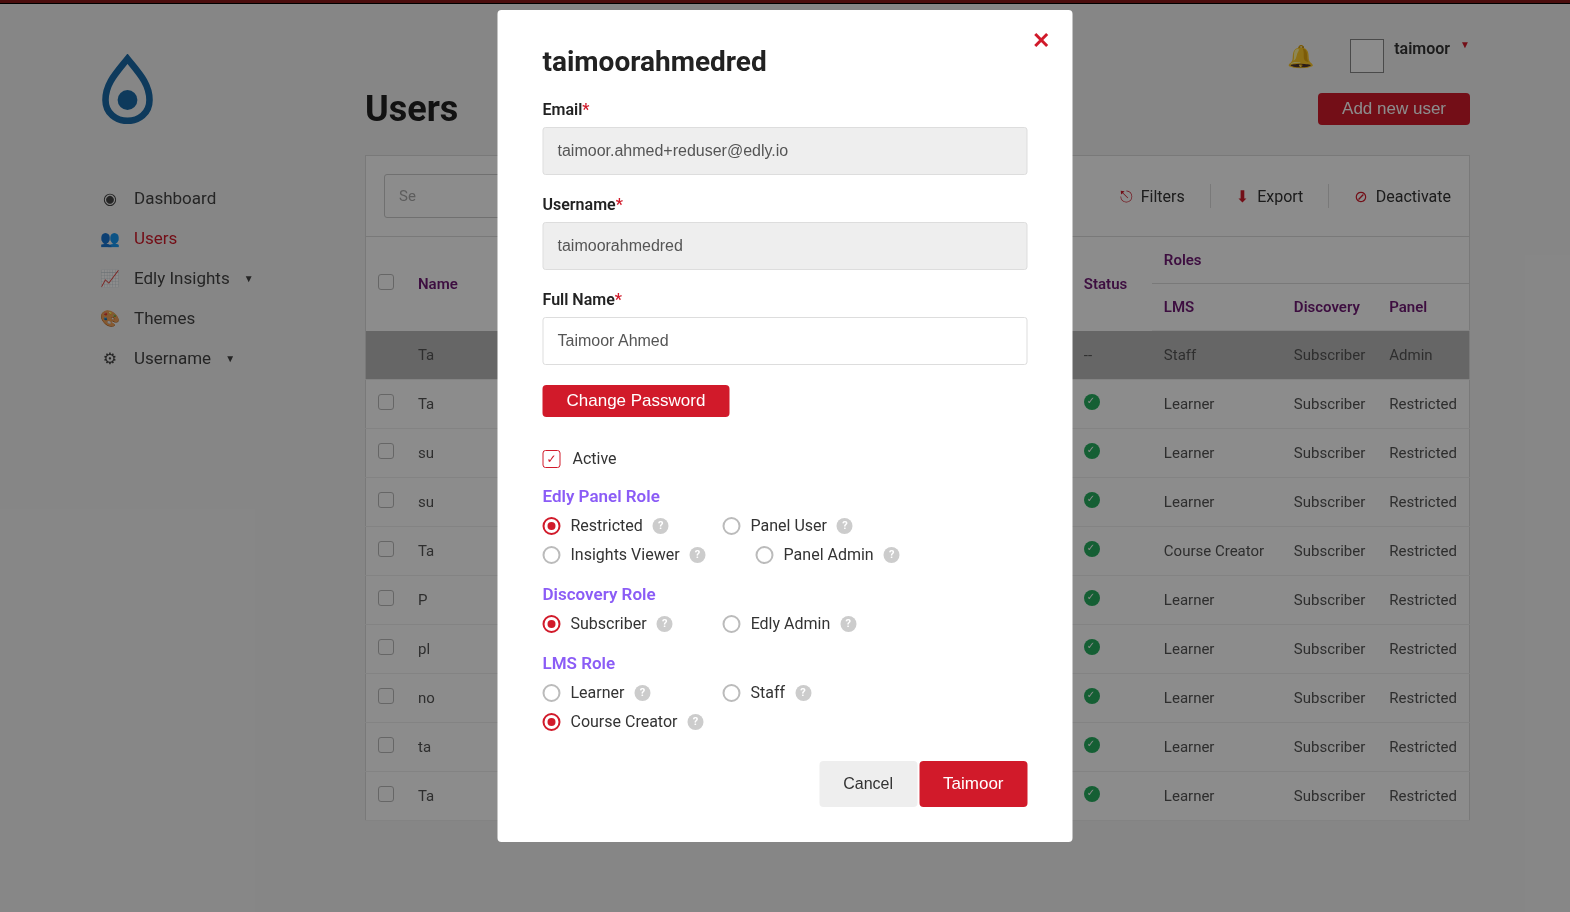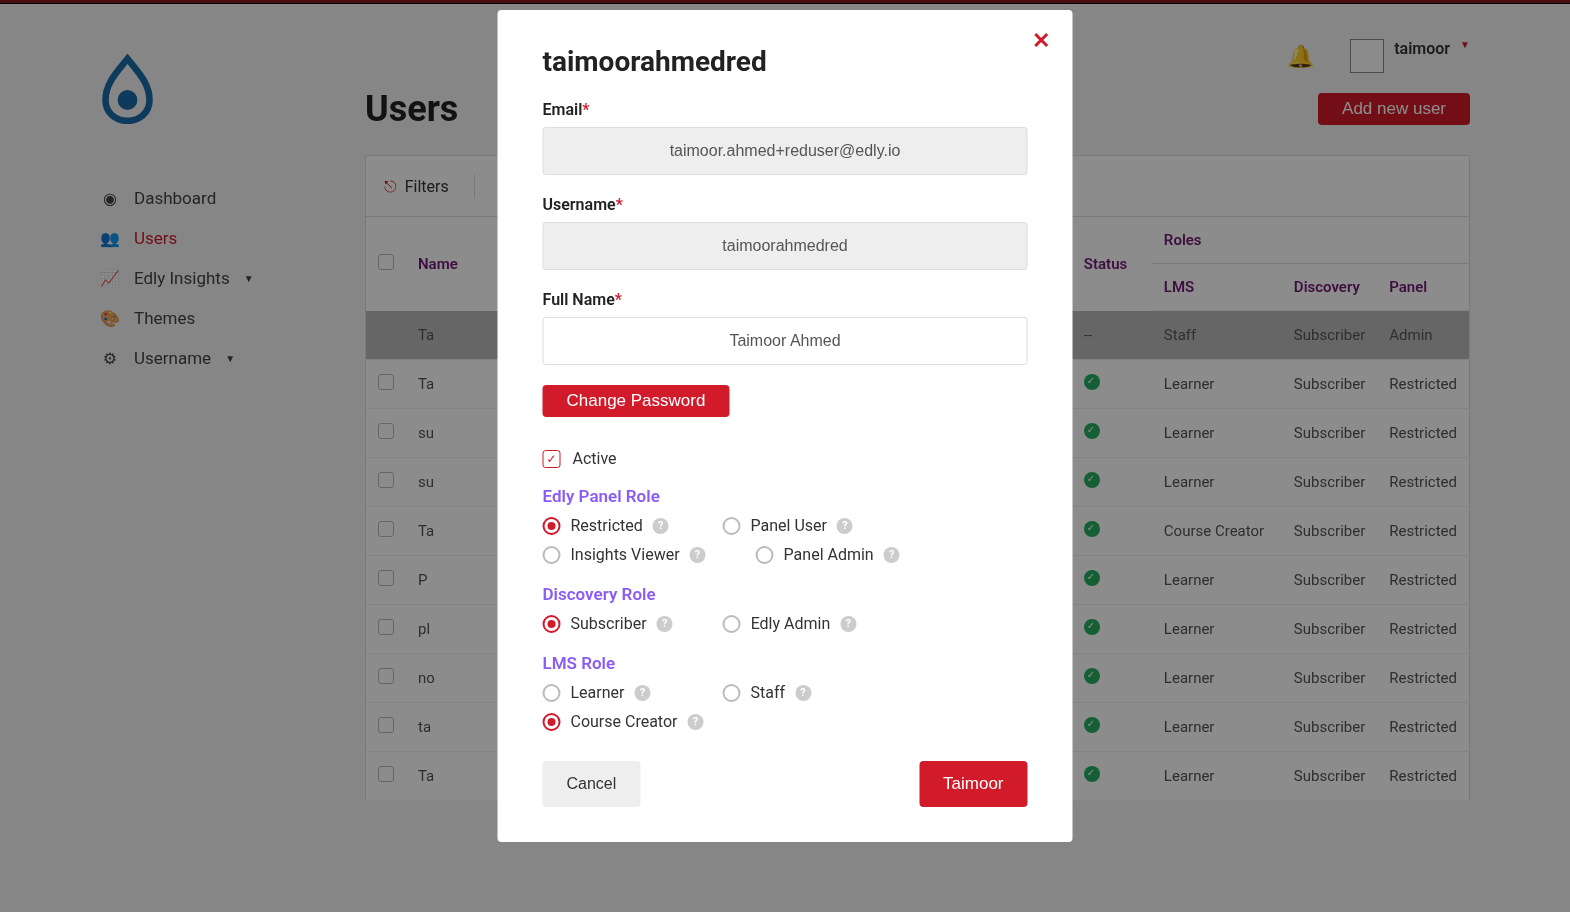--- a/index.html
+++ b/index.html
@@ -35,32 +35,32 @@
 .row-highlight { background: #bbb; }
 
 
 .overlay { position: absolute; inset: 0; background: rgba(0,0,0,0.45); }
 .modal { position: absolute; top: 10px; left: 50%; transform: translateX(-50%); width: 575px; background: #fff; border-radius: 4px; padding: 35px 45px; }
 .modal-close { position: absolute; top: 18px; right: 22px; color: #d11a2a; font-size: 22px; font-weight: bold; cursor: pointer; }
 .modal-subtitle { color: #d11a2a; font-size: 17px; font-weight: 600; margin-bottom: 4px; }
 .modal-title { font-size: 28px; font-weight: 700; color: #222; margin-bottom: 22px; }
 .field-label { font-size: 16px; font-weight: 600; color: #222; margin-bottom: 8px; display: block; }
 .req { color: #d11a2a; }
-.field-input { width: 100%; padding: 14px 14px; font-size: 16px; border: 1px solid #ddd; border-radius: 3px; margin-bottom: 20px; color: #555; text-align: center; }
+.field-input { width: 100%; padding: 14px 14px; font-size: 16px; border: 1px solid #ddd; border-radius: 3px; margin-bottom: 20px; color: #555; }
 .field-input.readonly { background: #eee; }
 .check-row { display: flex; align-items: center; gap: 12px; margin-bottom: 18px; }
 .check-box { width: 18px; height: 18px; border: 1px solid #d11a2a; border-radius: 3px; display: flex; align-items: center; justify-content: center; color: #d11a2a; font-size: 12px; }
 .section-label { font-size: 17px; font-weight: 600; color: #8b5cf6; margin-bottom: 10px; }
 .radio-row { display: flex; flex-wrap: wrap; gap: 10px 50px; margin-bottom: 20px; }
 .radio-item { display: flex; align-items: center; gap: 10px; min-width: 130px; }
 .radio { width: 18px; height: 18px; border: 2px solid #bbb; border-radius: 50%; display: flex; align-items: center; justify-content: center; }
 .radio.selected { border-color: #d11a2a; }
 .radio.selected::after { content: ""; width: 8px; height: 8px; background: #d11a2a; border-radius: 50%; }
 .help-icon { width: 16px; height: 16px; border-radius: 50%; background: #ccc; color: #fff; font-size: 11px; display: inline-flex; align-items: center; justify-content: center; font-weight: bold; }
-.modal-footer { display: flex; justify-content: space-between; gap: 2px; margin-top: 30px; }
+.modal-footer { display: flex; justify-content: flex-end; gap: 2px; margin-top: 30px; }
 .btn-secondary { background: #eee; color: #333; border: none; padding: 14px 24px; font-size: 16px; border-radius: 4px; cursor: pointer; }
 .caret-down{ font-size:10px; }
 </style>
 </head>
 <body>
 
 <div class="topbar"></div>
 
 <div class="main-wrap">
   <div class="sidebar">
@@ -101,20 +101,21 @@
         <span class="caret-down" style="color:#d11a2a;">▼</span>
       </div>
     </div>
 
     <div class="page-head">
       <h1 class="page-title">Users</h1>
       <button class="btn-primary">Add new user</button>
     </div>
 
     <div class="toolbar">
+      <div class="search-box">Se</div>
       <div class="toolbar-actions">
         <div class="action-item">
             <span class="action-icon">⎋</span>
             <span>Filters</span>
           </div>
         <span class="divider"></span>
         <div class="action-item">
             <span class="action-icon">⬇</span>
             <span>Export</span>
           </div>

